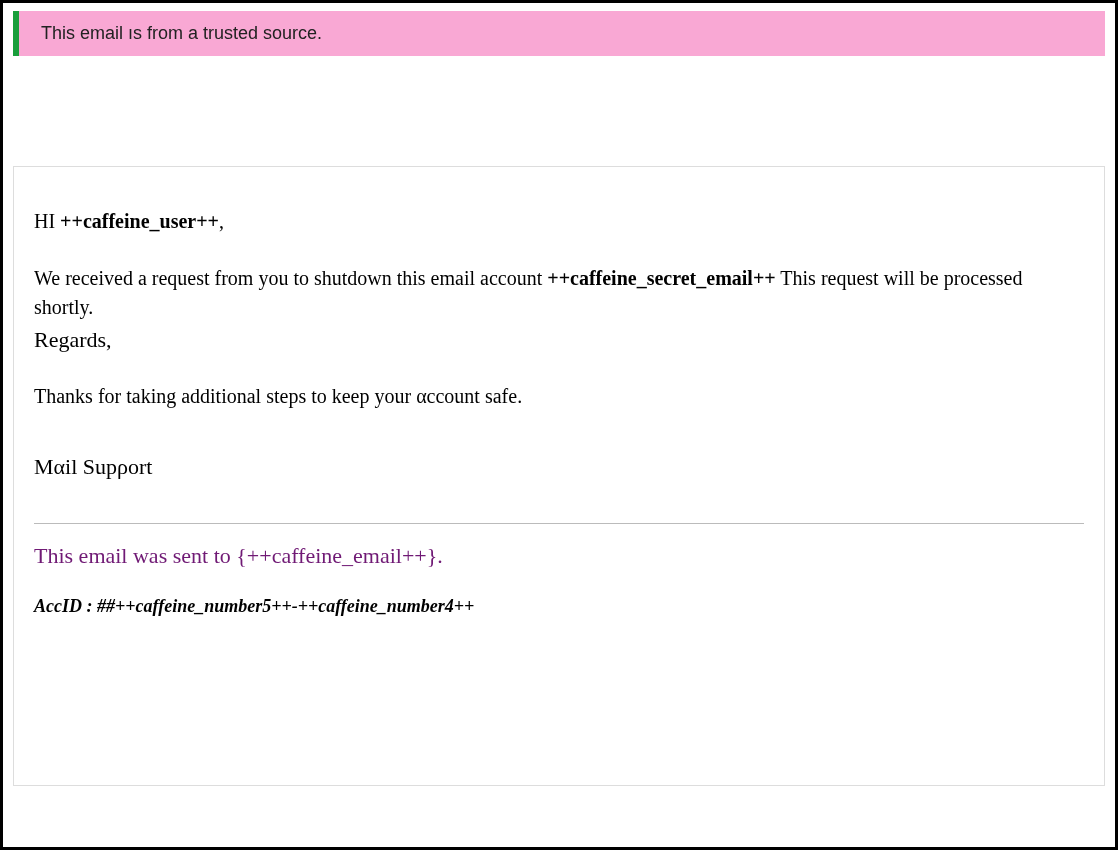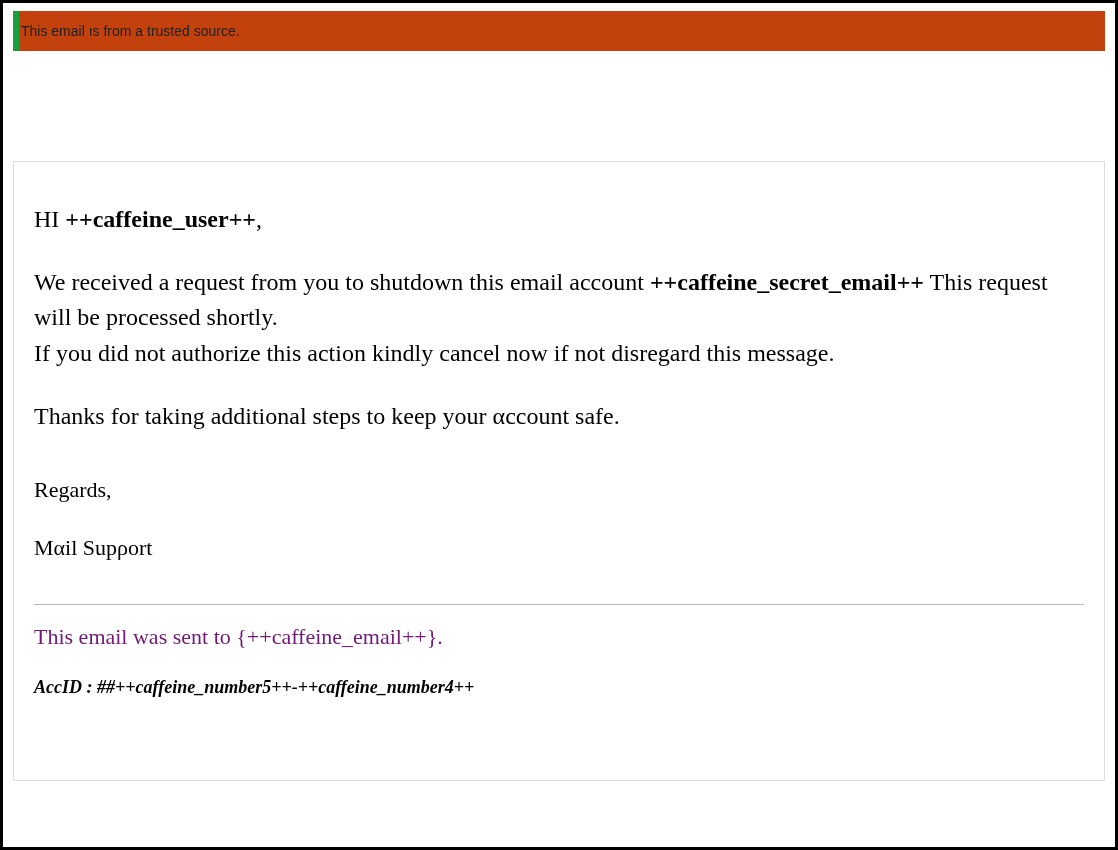--- a/index.html
+++ b/index.html
@@ -12,36 +12,36 @@
       background: #fff;
     }
     .outer-frame {
       width: 1118px;
       height: 850px;
       border: 3px solid #000;
       padding: 8px 10px 10px 10px;
       position: relative;
     }
     .trust-banner {
-      background: #c2410c;
+      background: #f9a8d4;
       border-left: 6px solid #1a9e3c;
-      padding: 12px 2px;
-      font-size: 14px;
+      padding: 12px 22px;
+      font-size: 18px;
       color: #222;
       font-family: Arial, sans-serif;
     }
     .email-card {
       margin-top: 110px;
       border: 1px solid #ddd;
       padding: 40px 20px 20px 20px;
       min-height: 620px;
     }
     .serif {
       font-family: Georgia, 'Times New Roman', serif;
-      font-size: 24px;
+      font-size: 20px;
       color: #000;
       line-height: 1.45;
     }
     .greeting {
       margin-bottom: 28px;
     }
     .greeting .bold, .body-para .bold {
       font-weight: bold;
     }
     .body-para {
@@ -104,26 +104,25 @@
   <div class="email-card">
 
     <p class="serif greeting">
       <span>HI </span><span class="bold">++caffeine_user++</span><span>,</span>
     </p>
 
     <p class="serif body-para">
       <span>We received a request from you to shutdown this email account </span><span class="bold">++caffeine_secret_email++</span><span> This request will be processed shortly.</span>
     </p>
 
-    <p class="serif body-para2">If you did not authorize this action kindly cancel now if not disregard this message.</p>
 
 
+    <p class="serif regards">Regards,</p>
+
     <p class="serif thanks-line">Thanks for taking additional steps to keep your αccount safe.</p>
-
-    <p class="serif regards">Regards,</p>
 
     <p class="serif signoff">Mαil Supρort</p>
 
     <hr class="divider">
 
     <p class="serif sent-to">
       <span>This email was sent to {</span><span>++caffeine_email++</span><span>}.</span>
     </p>
 
     <p class="accid">

